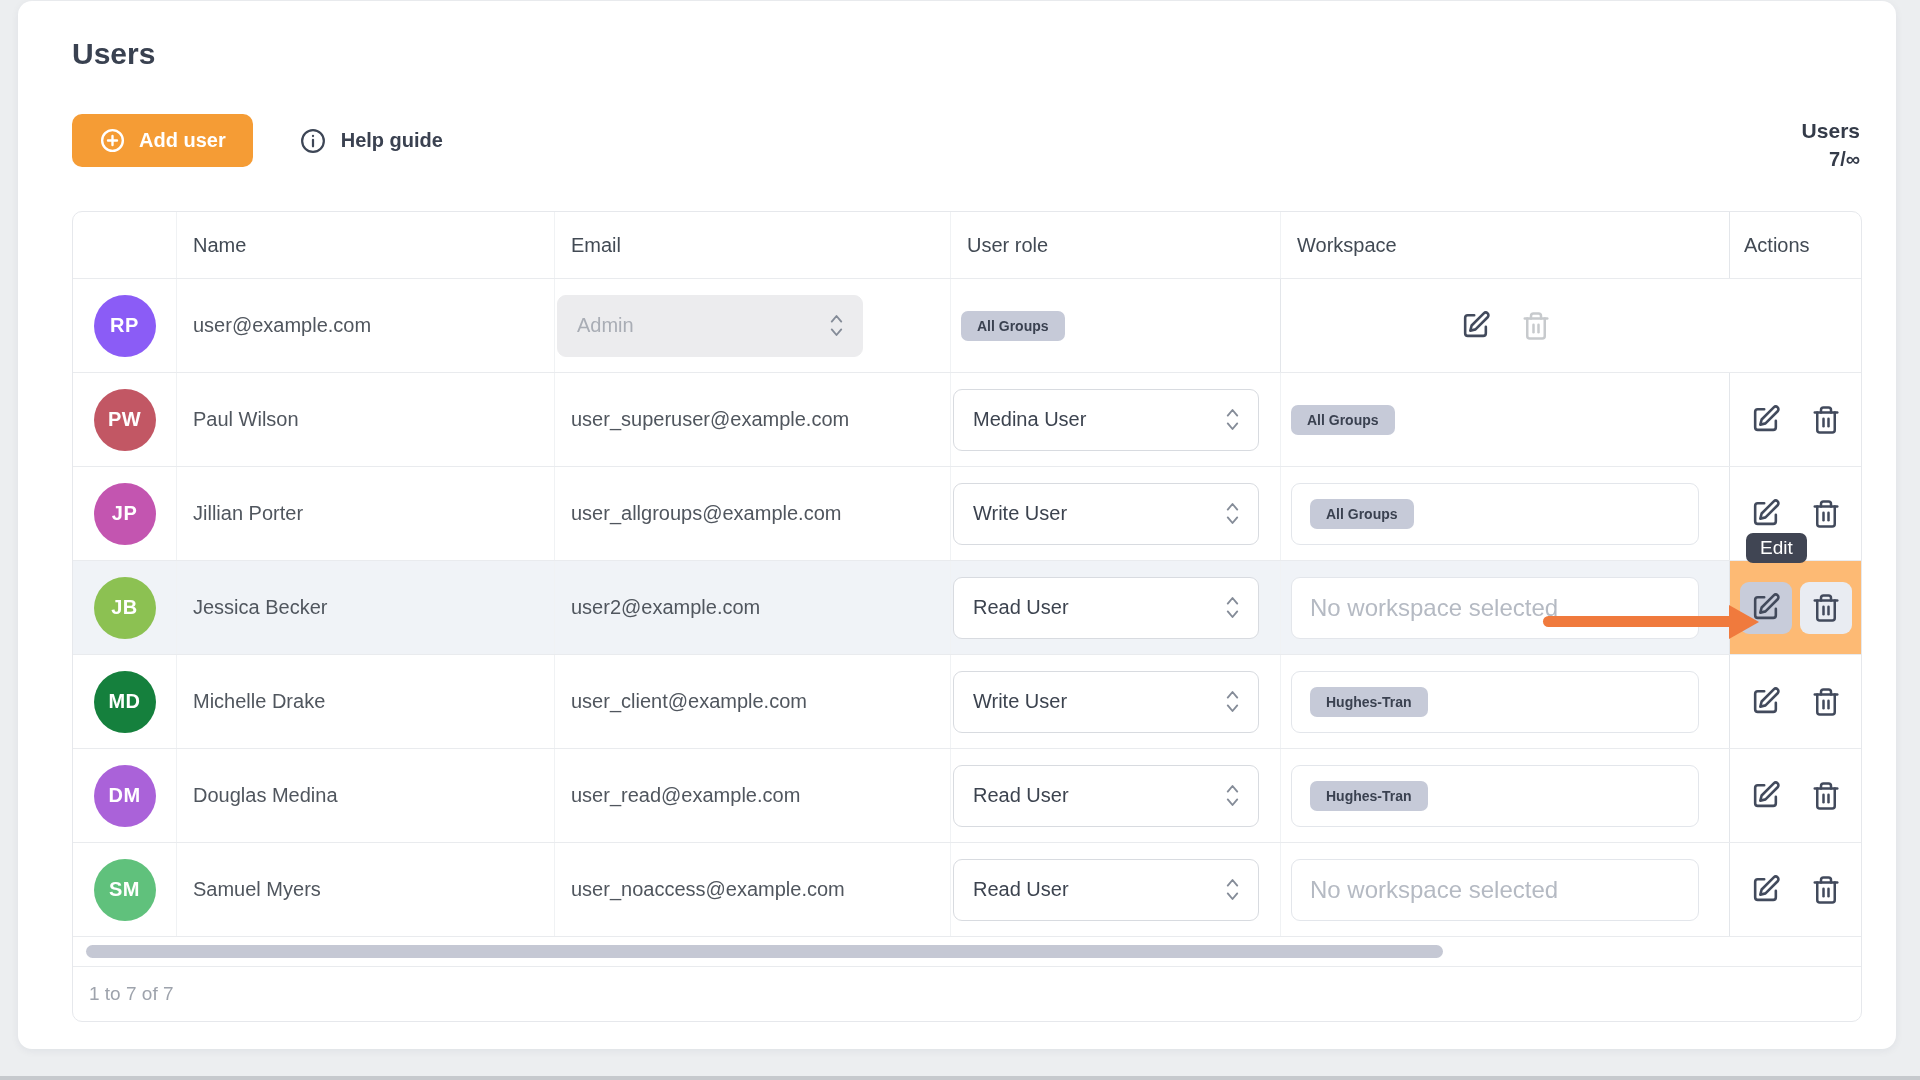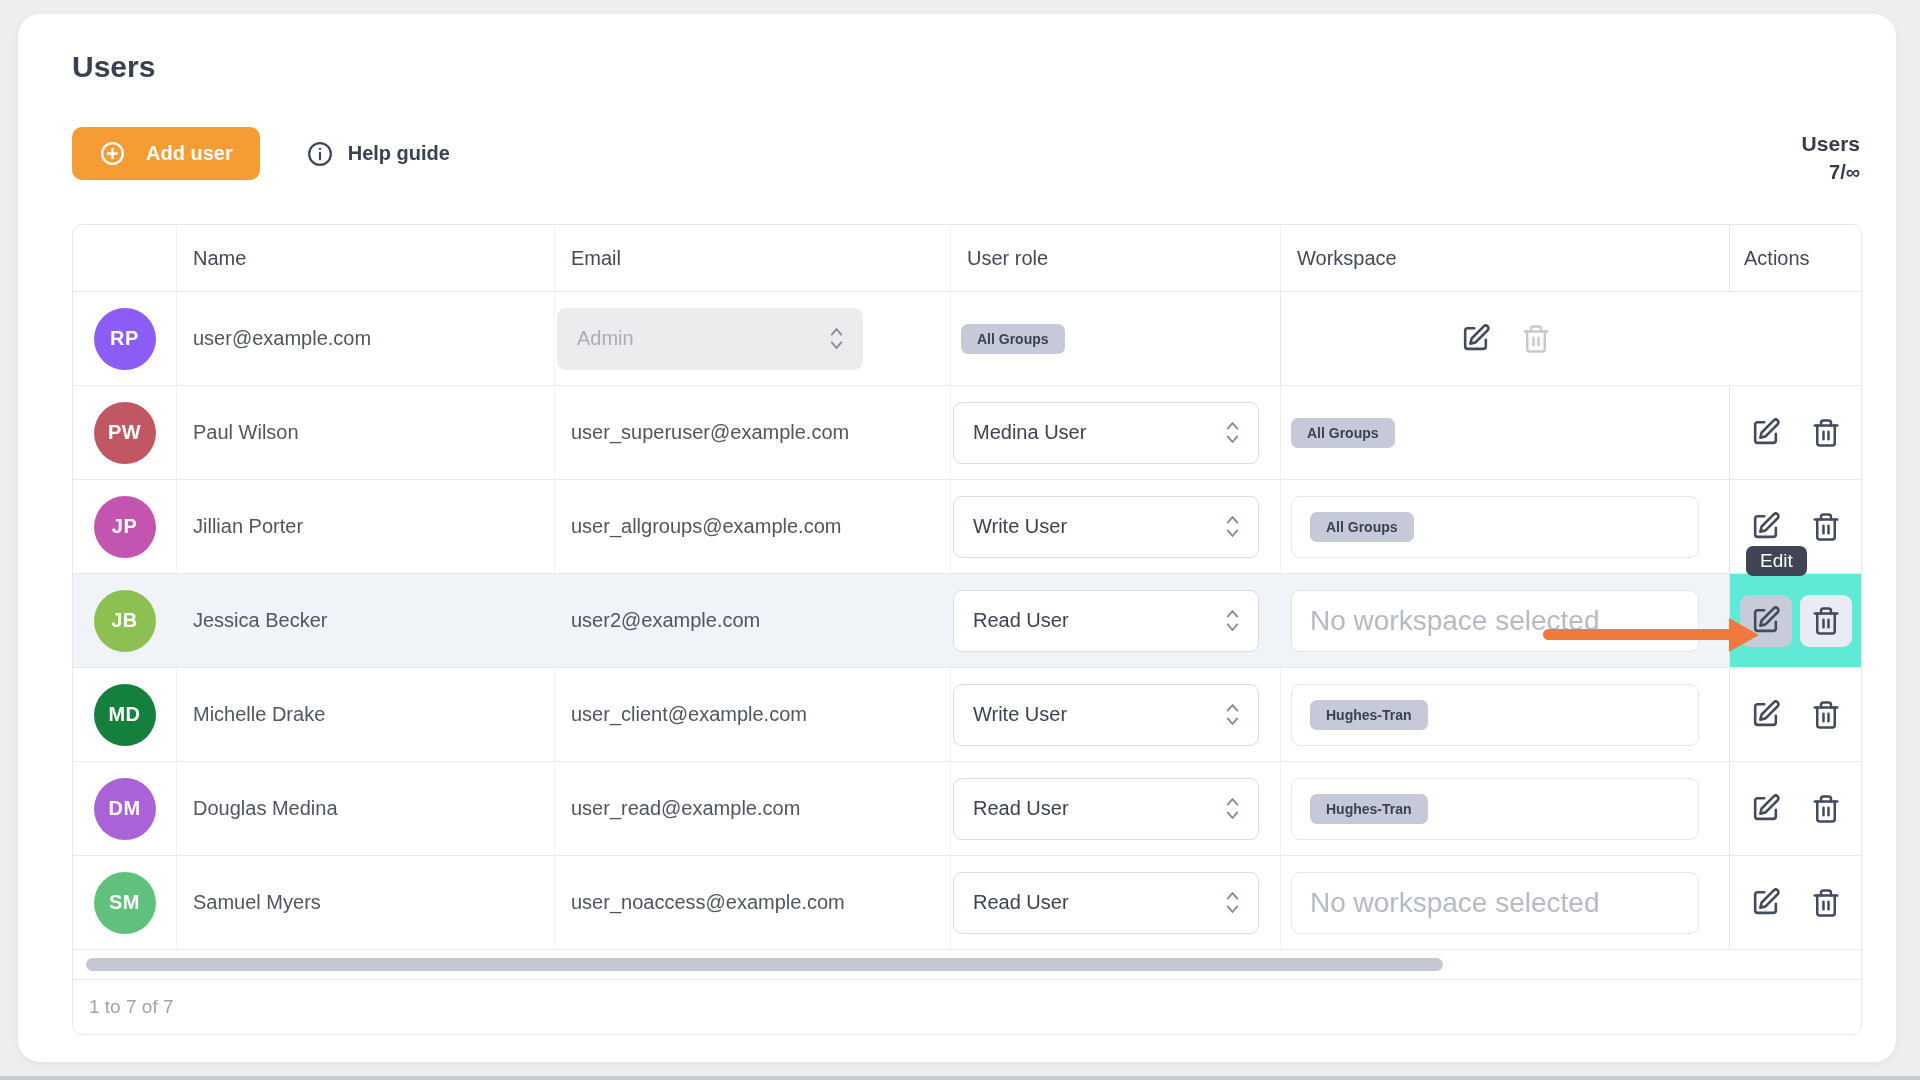--- a/index.html
+++ b/index.html
@@ -6,29 +6,29 @@
   html,body { width:1920px; height:1080px; }
   body {
     font-family:"Liberation Sans","DejaVu Sans",sans-serif;
     background:#eceef0;
     position:relative; overflow:hidden;
     color:#464c56;
   }
   body::after{ content:""; position:absolute; left:0; right:0; bottom:0; height:4px; background:#c6c9cd; }
 
   .card {
-    position:absolute; left:18px; top:14px; width:1878px; height:1048px;
-    background:#ffffff; border-radius:22px;
+    position:absolute; left:18px; top:1px; width:1878px; height:1048px;
+    background:#ffffff; border-radius:14px;
     box-shadow:0 2px 8px rgba(25,35,60,.06);
   }
   .page-title { position:absolute; left:54px; top:36px; font-size:30px; font-weight:700; color:#394150; }
 
   .toolbar { position:absolute; left:54px; top:113px; height:53px; display:flex; align-items:center; }
   .btn-add {
-    display:flex; align-items:center; gap:20px; height:53px; padding:8px 27px;
+    display:flex; align-items:center; gap:13px; height:53px; padding:8px 27px;
     background:#f59c35; border:none; border-radius:10px; cursor:pointer;
     color:#ffffff; font-size:20px; font-weight:700; font-family:inherit;
   }
   .help { display:flex; align-items:center; gap:14px; margin-left:46px; cursor:pointer; }
   .help .lbl { font-size:20px; font-weight:600; color:#3a4150; }
 
   .counter { position:absolute; right:36px; top:116px; text-align:right; color:#343b49; }
   .counter .c1 { font-size:21px; font-weight:700; line-height:27px; }
   .counter .c2 { font-size:20px; font-weight:700; line-height:30px; }
 
@@ -61,21 +61,21 @@
   .c-ws { position:relative; }
   .badge {
     display:inline-block; background:#c6cad8; color:#3a4150; font-size:14px; font-weight:600;
     padding:7px 16px; border-radius:7px; white-space:nowrap;
   }
   .wsbox {
     margin-left:10px; width:408px; height:62px; border:1.5px solid #e3e6eb; border-radius:9px;
     background:#fff; display:flex; align-items:center; padding:0 18px;
   }
   .ws-plain { margin-left:10px; }
-  .placeholder { font-size:28px; color:#b5bac3; white-space:nowrap; }
+  .placeholder { font-size:24px; color:#b5bac3; white-space:nowrap; }
 
   .c-actions { justify-content:center; gap:8px; position:relative; border-left:1px solid #e3e6ea; margin-left:-1px; }
   .icon-btn {
     width:52px; height:52px; border:none; background:transparent; border-radius:9px;
     display:flex; align-items:center; justify-content:center; cursor:pointer; padding:0;
   }
   .icon-btn.bg-strong { background:#c8ccda; }
   .icon-btn.bg-soft { background:#e9ecf2; }
   .icon-btn svg { stroke:#424a5c; }
   .icon-btn.disabled svg { stroke:#c7cacd; }
@@ -278,21 +278,21 @@
                   <polyline points="6 22 12 29 18 22"></polyline>
                 </svg>
               </span>
             </div>
           </div>
           <div class="cell c-ws">
             <div class="wsbox">
               <span class="placeholder">No workspace selected</span>
             </div>
           </div>
-          <div class="cell c-actions" style="background: #5eead4;">
+          <div class="cell c-actions" style="background: #fdba74;">
             <button class="icon-btn bg-strong">
               <span style="display:flex">
                 <svg width="31" height="31" viewBox="0 0 24 24" fill="none" stroke-width="2" stroke-linecap="round" stroke-linejoin="round">
                   <path d="M11 4H6a2 2 0 0 0-2 2v12a2 2 0 0 0 2 2h12a2 2 0 0 0 2-2v-5"></path>
                   <path d="M18.4 2.6a2.1 2.1 0 0 1 3 3L12 15l-4 1 1-4 9.4-9.4z"></path>
                 </svg>
               </span>
             </button>
             <button class="icon-btn bg-soft">
               <span style="display:flex">

